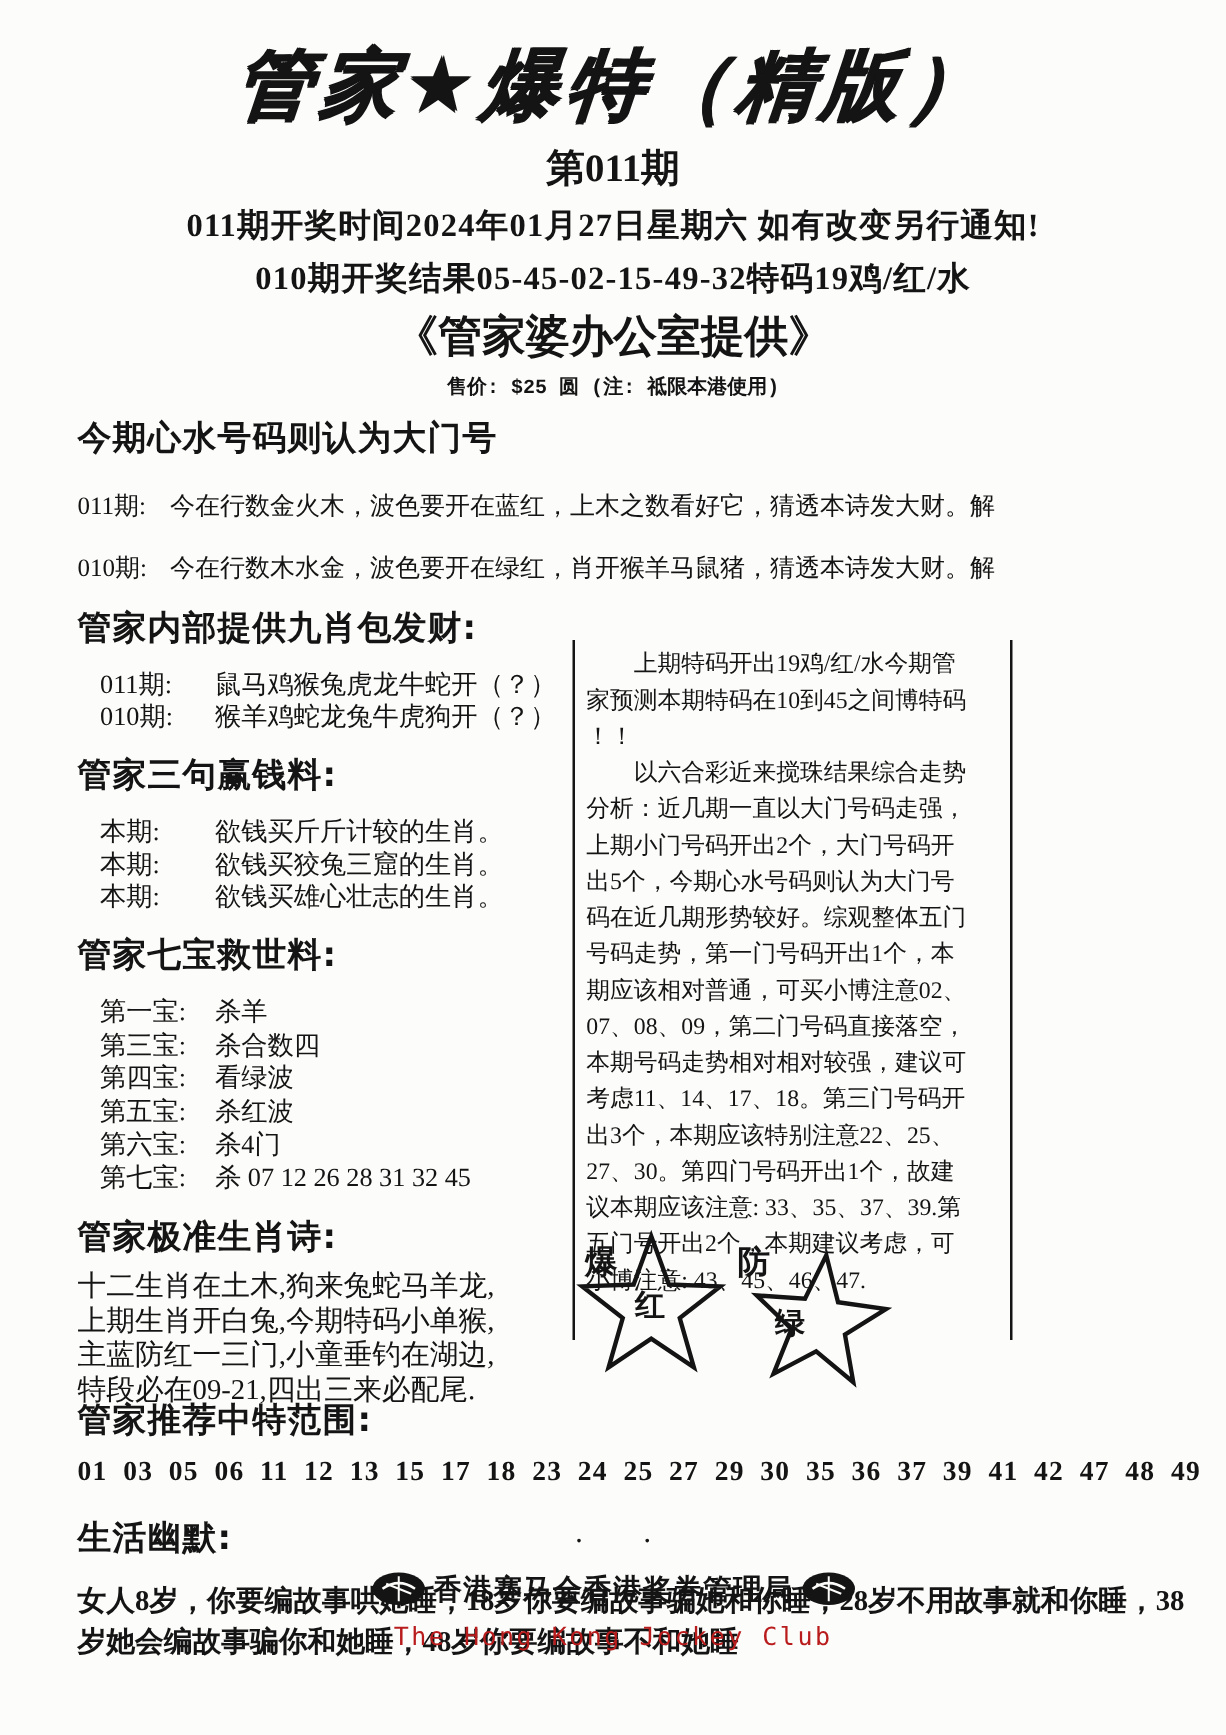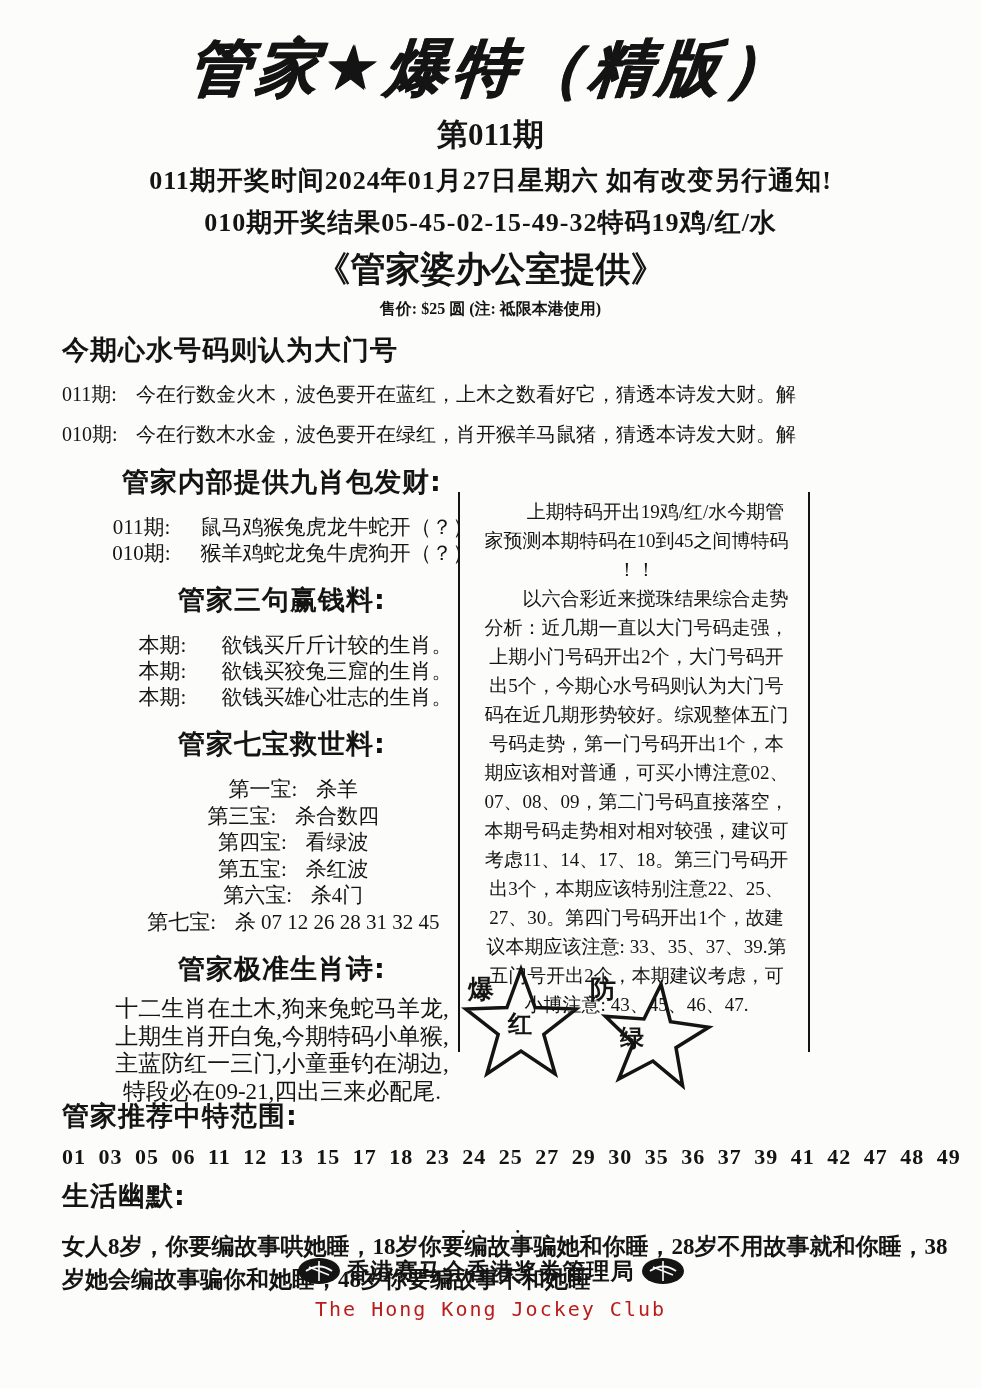--- a/index.html
+++ b/index.html
@@ -20,30 +20,30 @@
     font-weight:900;
     font-size:62px;
     letter-spacing:6px;
     transform:skewX(-5deg);
     text-shadow:1.5px 0 0 #141414,0 1px 0 #141414;
     white-space:nowrap;
   }
   .issue{margin-top:4px;font-size:31px;font-weight:bold;}
   .notice{margin-top:7px;font-size:26px;font-weight:bold;letter-spacing:1px;}
   .provider{margin-top:6px;font-size:35px;font-weight:bold;}
-  .price{margin-top:6px;font-size:16px;font-weight:bold;font-family:Liberation Serif, serif;}
+  .price{margin-top:6px;font-size:16px;font-weight:bold;font-family:Liberation Mono, monospace;}
   .content{padding:0 30px 0 62px;}
   .sec-h{
     font-family:"DejaVu Sans","Liberation Sans",sans-serif;
     font-weight:bold;font-size:27px;letter-spacing:1px;
   }
   .fs{margin-top:12px;}
-  .fs-row{margin-top:13px;font-size:20px;white-space:nowrap;}
+  .fs-row{margin-top:23px;font-size:20px;white-space:nowrap;}
   .fs-row .lbl{display:inline-block;min-width:62px;margin-right:12px;}
-  .twocol{position:relative;height:628px;text-align:center;}
+  .twocol{position:relative;height:628px;}
   .leftcol{width:440px;}
   .row{font-size:21px;line-height:26px;white-space:nowrap;}
   .row .lbl{display:inline-block;min-width:66px;margin-right:26px;}
   .rows{margin-top:14px;margin-left:18px;}
   .sec{margin-top:16px;}
   .treas .row{line-height:26.5px;}
   .treas .lbl{min-width:78px;margin-right:14px;}
   .poem-line{font-size:23px;line-height:27.5px;white-space:nowrap;}
   .poem-body{margin-top:8px;}
   .analysis{
@@ -58,21 +58,21 @@
   .star-lb{position:absolute;font-size:26px;font-weight:bold;font-family:"DejaVu Sans","Liberation Sans",sans-serif;}
   .lb-bao{left:16px;top:10px;}
   .lb-hong{left:56px;top:46px;font-size:24px;}
   .lb-fang{left:138px;top:10px;}
   .lb-lv{left:168px;top:60px;font-size:24px;}
   .recommend{margin-top:6px;}
   .numbers{
     margin-top:10px;font-size:22px;font-weight:bold;
     letter-spacing:1px;word-spacing:6px;white-space:nowrap;
   }
-  .humor-h{margin-top:8px;}
+  .humor-h{margin-top:22px;}
   .joke{
     margin-top:16px;width:888px;
     font-size:23px;font-weight:bold;line-height:33px;
   }
   .footer{position:absolute;left:0;top:1222px;width:981px;text-align:center;}
   .dots{font-size:18px;font-weight:bold;letter-spacing:22px;padding-left:22px;}
   .orgrow{margin-top:12px;display:flex;align-items:center;justify-content:center;gap:5px;}
   .org-cn{font-size:23px;font-weight:bold;letter-spacing:1px;text-align:center;}
   .org-en{
     margin-top:10px;font-size:20px;letter-spacing:2px;

